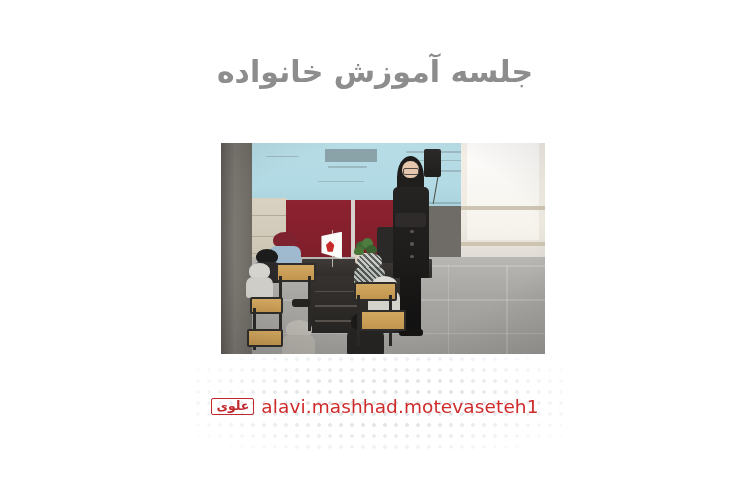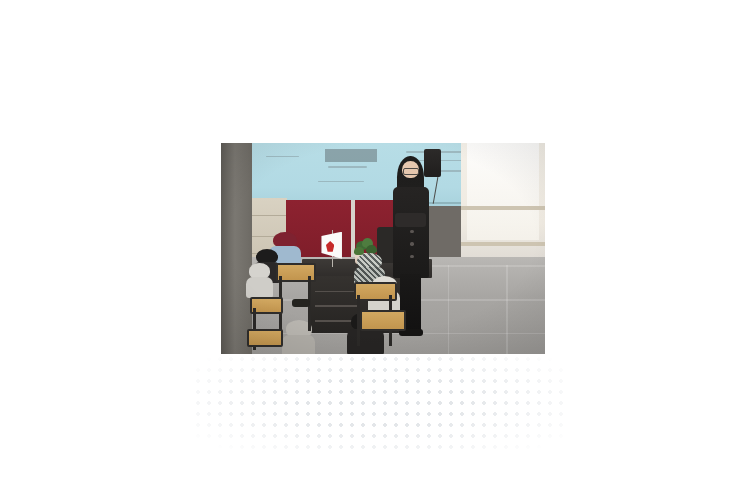--- a/index.html
+++ b/index.html
@@ -306,20 +306,21 @@
     white-space: nowrap;
   }
 </style>
 </head>
 <body>
 
 <div class="canvas">
 
   <div class="dot-band"></div>
 
+  <div class="title">جلسه آموزش خانواده</div>
 
 
   <div class="photo">
     <div class="photo-scene">
 
       <div class="wb"></div>
       <div class="wb-frame"></div>
       <div class="wb-box"></div>
       <div class="wb-writing" style="left:57%;top:4%;width:30%;height:1.4px;"></div>
       <div class="wb-writing" style="left:60%;top:8%;width:27%;height:1.4px;"></div>
@@ -421,14 +422,18 @@
       <div class="wdesk" style="left:9%;top:73%;width:9%;height:6%;"></div>
       <div class="wleg" style="left:10%;top:78%;height:20%;"></div>
       <div class="wdesk" style="left:8%;top:88%;width:10%;height:7%;"></div>
 
       <div style="position:absolute;left:22%;top:74%;width:5.4%;height:3.6%;background:#24231f;border-radius:3px;"></div>
 
       <div class="photo-grade"></div>
     </div>
   </div>
 
+  <div class="handle-row">
+    <span class="brand-badge">علوی</span>
+    <span class="handle-text">alavi.mashhad.motevaseteh1</span>
+  </div>
 
 </div>
 
 </body></html>

